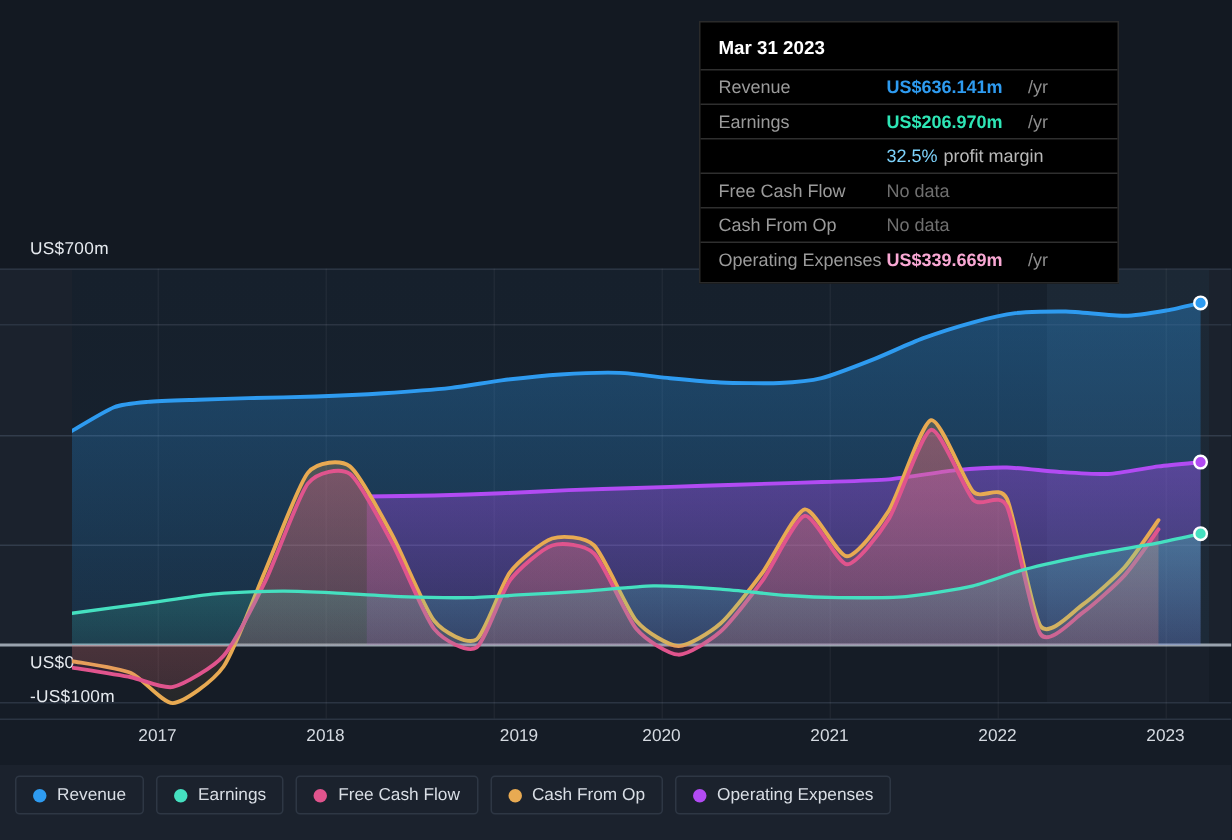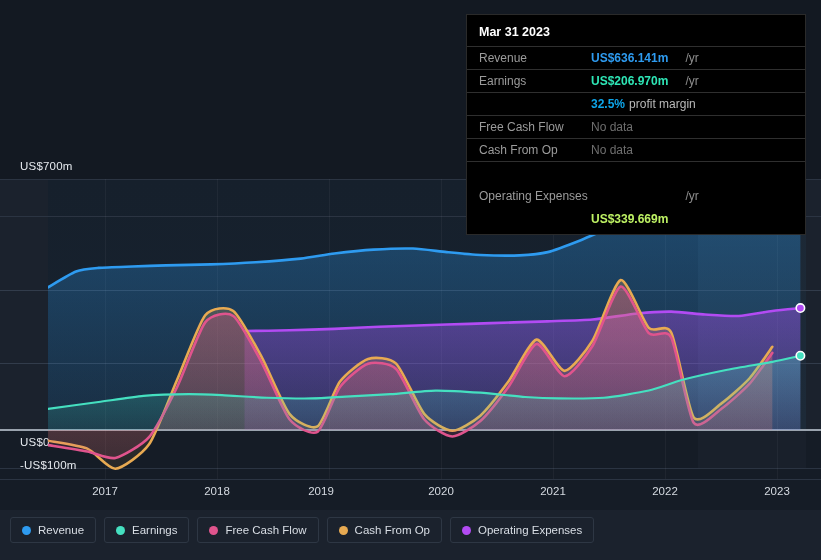--- a/index.html
+++ b/index.html
@@ -31,29 +31,29 @@
 
   
   .ylab{position:absolute;font-size:11.5px;color:#e6eaef;letter-spacing:.2px;white-space:nowrap;}
   .xlab{position:absolute;font-size:11.5px;color:#d5dae1;transform:translateX(-50%);white-space:nowrap;}
   .xaxis-line{position:absolute;left:0;top:479px;width:821px;height:1px;background:#2b3442;}
 
   
   svg.series{position:absolute;left:0;top:0;width:821px;height:560px;overflow:visible;}
 
   
-  .tooltip{position:absolute;left:466px;top:14px;width:340px;background:#000;
+  .tooltip{position:absolute;left:466px;top:14px;width:280px;background:#000;
       border:1px solid #2a2a2a;box-sizing:border-box;padding:8px 0 4px 0;}
   .tt-title{font-size:12.5px;font-weight:bold;color:#fff;padding:2px 12px 7px 12px;}
   .tt-row{display:flex;align-items:center;padding:4px 12px;border-top:1px solid #2f2f2f;font-size:12px;}
   .tt-label{width:112px;color:#9b9b9b;flex:0 0 auto;}
   .tt-val{font-weight:bold;}
   .tt-unit{color:#8e8e8e;font-weight:normal;margin-left:17px;}
   .tt-nodata{color:#6f6f6f;text-align:right;}
-  .tt-margin-val{color:#0ea5e9;font-weight:bold;}
+  .tt-margin-val{color:#7dd3fc;font-weight:normal;}
   .tt-margin-txt{color:#b9b9b9;margin-left:4px;text-align:right;}
 
   
   .legend{position:absolute;left:10px;top:517px;display:flex;gap:8px;}
   .leg-item{display:flex;align-items:center;gap:7px;border:1px solid #2e3744;border-radius:3px;
       padding:6px 11px;background:#1b222d;font-size:11.5px;color:#d9dee5;}
   .dot{width:9px;height:9px;border-radius:50%;display:inline-block;}
 </style>
 </head>
 <body>
@@ -82,21 +82,21 @@
   <div class="vline" style="left:553px"></div>
   <div class="vline" style="left:665px"></div>
   <div class="vline" style="left:777px"></div>
 
   <div class="ylab" style="left:20px;top:160px">US$700m</div>
   <div class="ylab" style="left:20px;top:436px">US$0</div>
   <div class="ylab" style="left:20px;top:459px">-US$100m</div>
 
   <div class="xlab" style="left:105px;top:485px">2017</div>
   <div class="xlab" style="left:217px;top:485px">2018</div>
-  <div class="xlab" style="left:321px;top:485px">2019</div>
+  <div class="xlab" style="left:346px;top:485px">2019</div>
   <div class="xlab" style="left:441px;top:485px">2020</div>
   <div class="xlab" style="left:553px;top:485px">2021</div>
   <div class="xlab" style="left:665px;top:485px">2022</div>
   <div class="xlab" style="left:777px;top:485px">2023</div>
 
   <svg class="series" id="series-svg" viewBox="0 0 821 560" preserveAspectRatio="none">
     <defs>
       <linearGradient id="g-rev" x1="0" y1="0" x2="0" y2="1">
         <stop offset="0%" stop-color="#2e9bf0" stop-opacity="0.34"></stop>
         <stop offset="100%" stop-color="#2e9bf0" stop-opacity="0.10"></stop>
@@ -159,21 +159,21 @@
         <div class="tt-row">
           <div class="tt-label">Free Cash Flow</div>
           <div class="tt-nodata">No data</div>
         </div>
         <div class="tt-row">
           <div class="tt-label">Cash From Op</div>
           <div class="tt-nodata">No data</div>
         </div>
         <div class="tt-row">
           <div class="tt-label">Operating Expenses</div>
-          <div class="tt-val" style="color: #bef264; margin-top: 46px;">US$339.669m</div>
+          <div class="tt-val" style="color: #f9a8d4;">US$339.669m</div>
           <span class="tt-unit">/yr</span>
         </div>
       </div>
   </div>
 
   <div class="legend" id="legend">
       <div class="leg-item">
         <span class="dot" style="background: rgb(46, 155, 240);"></span>
         <span>Revenue</span>
       </div>

